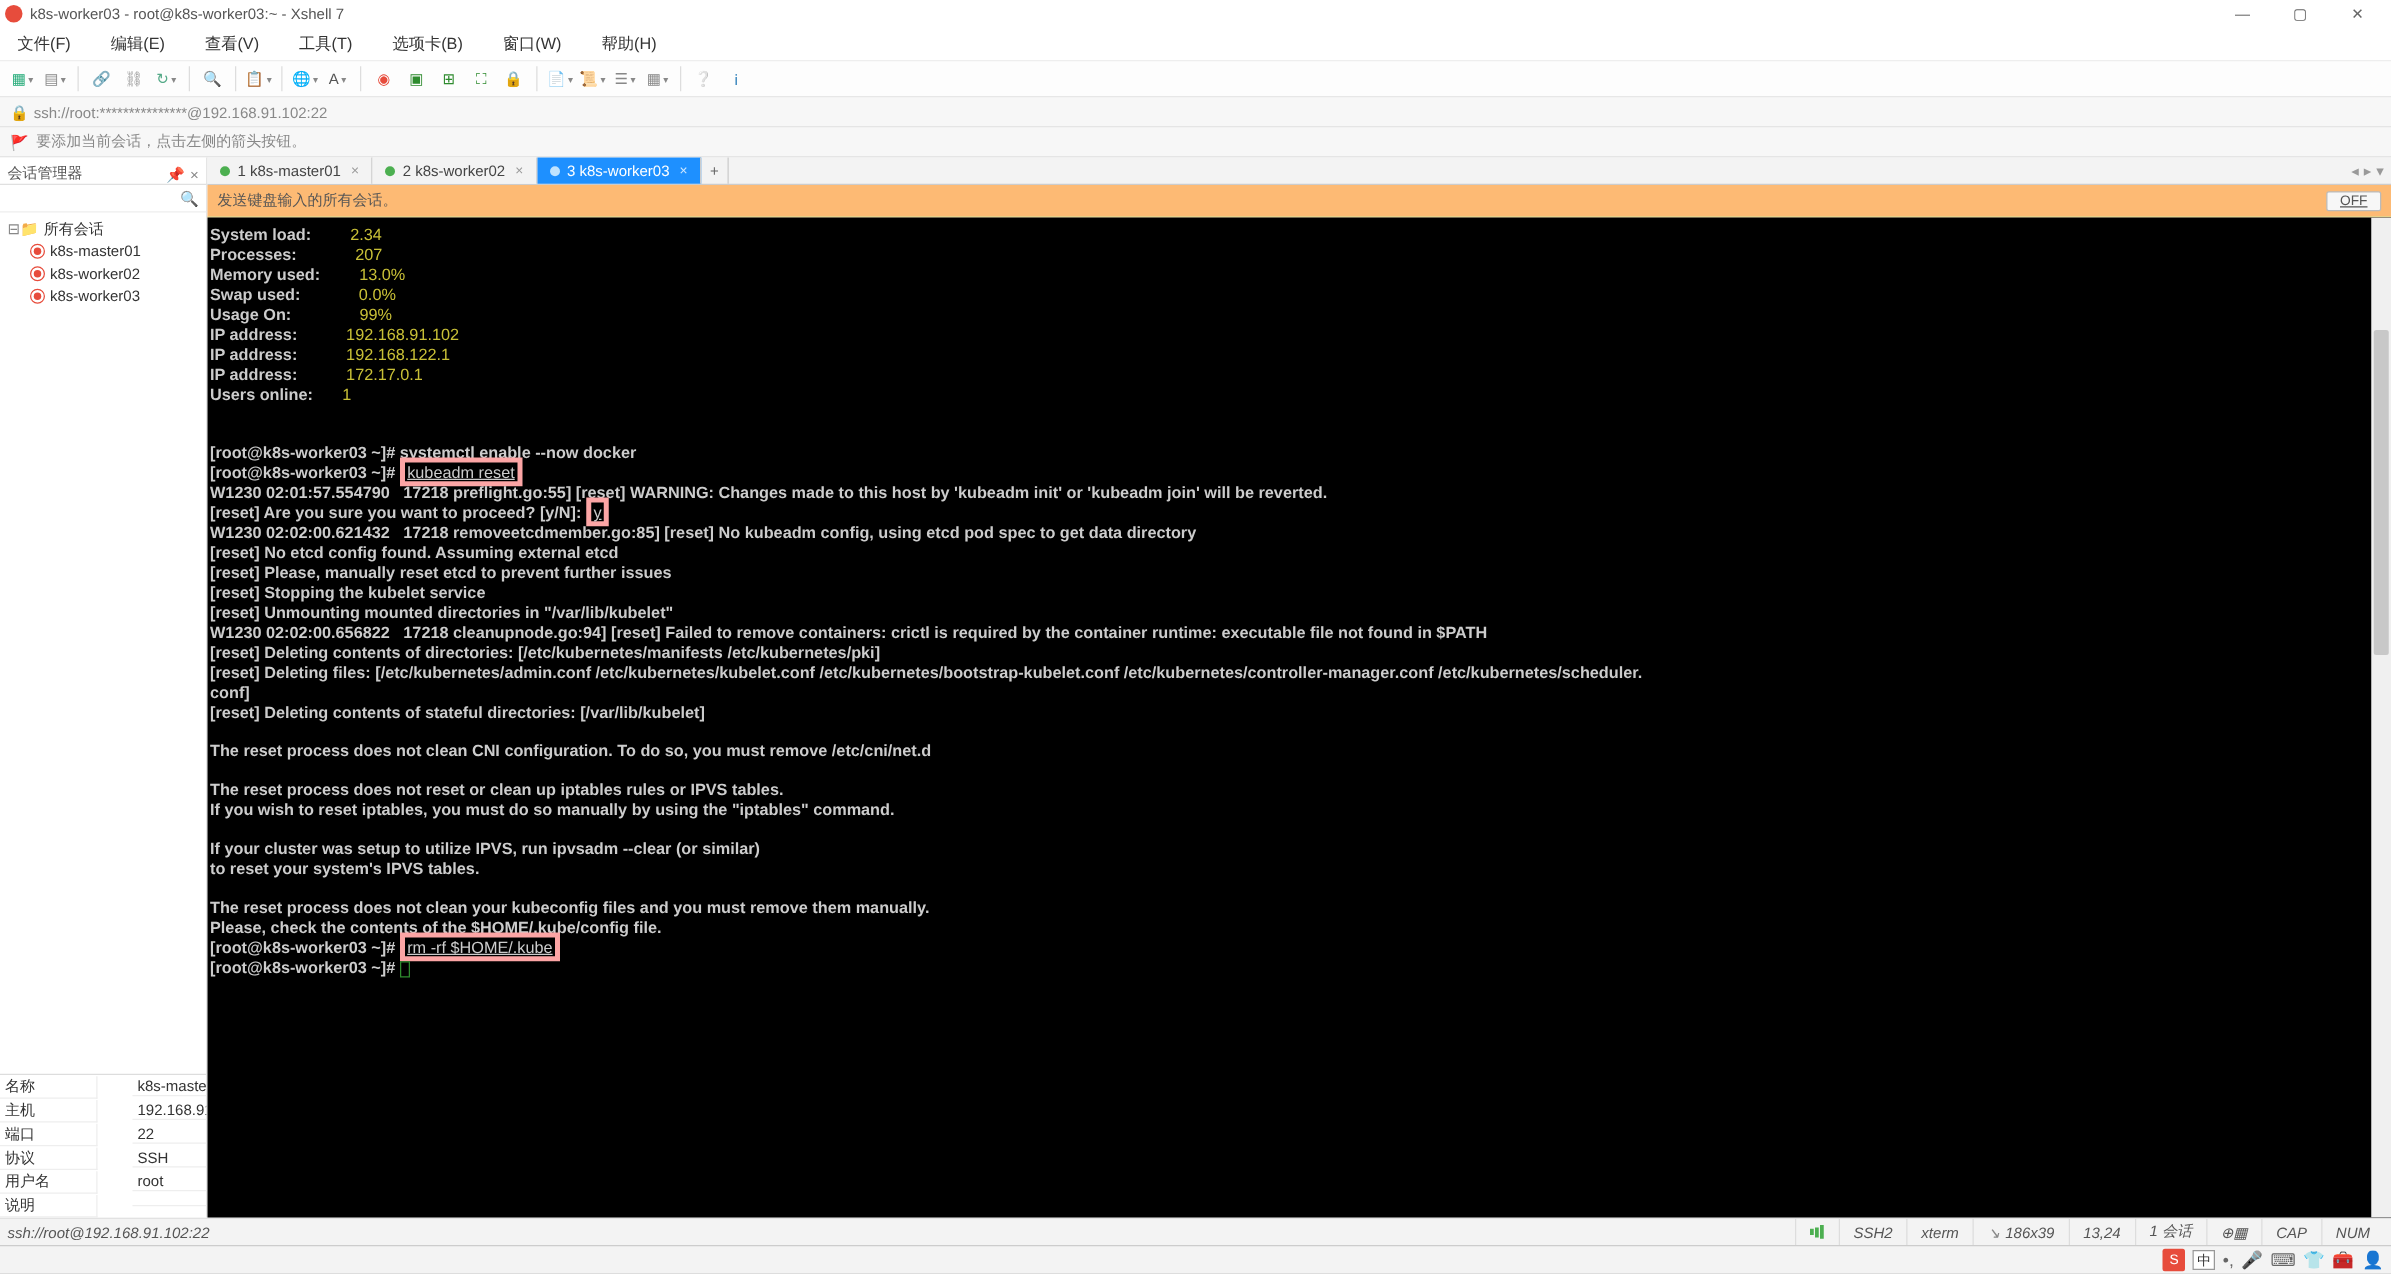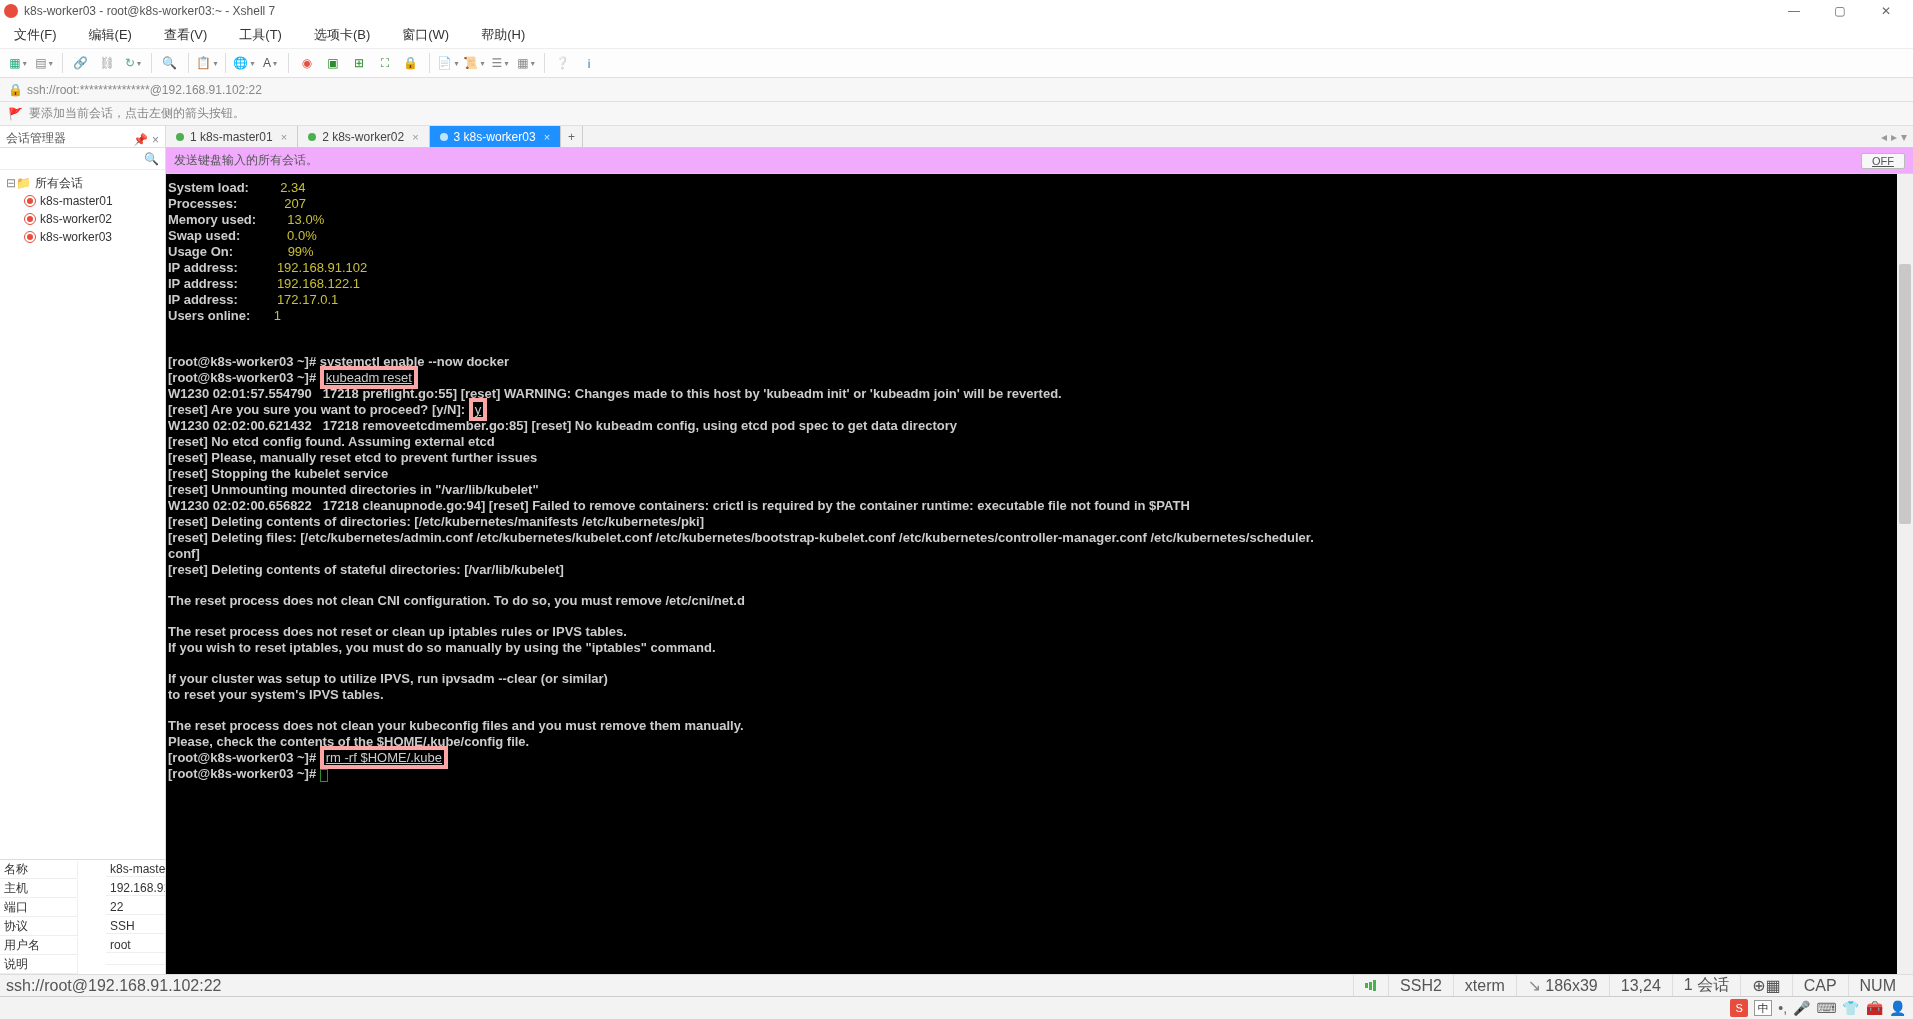--- a/index.html
+++ b/index.html
@@ -35,30 +35,30 @@
 .rightcol { flex: 1; display: flex; flex-direction: column; min-width:0;}
 .tabbar { height: 22px; background: #f3f3f3; border-bottom: 1px solid #ccc; display: flex; align-items: stretch; position:relative;}
 .tab { display: flex; align-items: center; padding: 0 10px; border-right: 1px solid #ccc; color: #444; gap: 6px; font-size:12px; background: #f3f3f3; position:relative;text-align:center;}
 .tab.active { background: #1e90ff; color: #fff; }
 .tab .tdot { width: 8px; height: 8px; border-radius: 50%; background: #4caf50; display:inline-block;}
 .tab.active .tdot { background: #bfe3ff; }
 .tab .tx { color:#999; font-size:11px; margin-left:2px;}
 .tab.active .tx { color:#cfe8ff;}
 .tab-add { width: 22px; display: flex; align-items: center; justify-content: center; color: #666; border-right:1px solid #ccc;}
 .tabbar .navarrows { margin-left:auto; display:flex; align-items:center; padding:0 6px; color:#999; gap:4px;}
-.bcastbar { height: 26px; background: #f0abfc; border-bottom: 1px solid #e0d88f; display: flex; align-items: center; padding: 0 8px; color: #555; justify-content: space-between; font-size:12px;}
+.bcastbar { height: 26px; background: #fdba74; border-bottom: 1px solid #e0d88f; display: flex; align-items: center; padding: 0 8px; color: #555; justify-content: space-between; font-size:12px;}
 .bcastbar .offbtn { border: 1px solid #bbb; background: #f7f7f7; padding: 1px 10px; font-size: 11px; border-radius:2px;text-decoration:underline;}
 .terminal { flex: 1; background: #000; color: #ccc; font-family: "Consolas","Courier New",monospace; font-size: 13px; line-height: 15px; padding: 6px 2px; white-space: pre; overflow: hidden; position:relative;}
 .terminal .scrollbar { position:absolute; right:0; top:0; width:16px; height:100%; background:#f0f0f0;}
 .terminal .scrollbar .thumb{ position:absolute; left:2px; right:2px; top:90px; height:260px; background:#c8c8c8; border-radius:2px;}
 .term-yellow { color: #c9c037; }
 .term-white { color: #cccccc; font-weight: bold; }
 .term-green-box { border: 4px solid #fca5a5; padding: 0 2px; text-decoration: underline; }
 .term-cursor { display:inline-block; width:8px; height:13px; border:1px solid #2e8b2e; vertical-align:bottom;}
-.statusbar { height: 22px; background: #f3f3f3; border-top: 1px solid #ddd; display: flex; align-items: center; padding: 0 6px; color: #555; font-size: 16px; }
+.statusbar { height: 22px; background: #f3f3f3; border-top: 1px solid #ddd; display: flex; align-items: center; padding: 0 6px; color: #555; font-size: 12px; font-style: italic; }
 .statusbar .spacer { flex: 1; }
 .statusbar .cell { padding: 0 11px; border-left:1px solid #ddd; height:100%; display:flex; align-items:center;}
 .statusbar .sig .bar{display:inline-block; width:3px; background:#4caf50; margin-right:1px;}
 .taskbar { height: 23px; background: #f3f3f3; border-top: 1px solid #ccc; display:flex; align-items:center; justify-content:flex-end; padding:0 6px; gap:6px; color:#666;}
 .taskbar .ime { background:#e74c3c; color:#fff; width:18px; height:18px; display:flex; align-items:center; justify-content:center; font-size:11px; border-radius:2px;}
 .taskbar .cn { background:#fff; border:1px solid #999; color:#333; width:18px; height:16px; display:flex; align-items:center; justify-content:center; font-size:11px;}
 .taskbar .ico { font-size:14px; color:#666;}
 .dd { font-size:8px; color:#888; margin-left:2px;}
 </style>
 </head>

